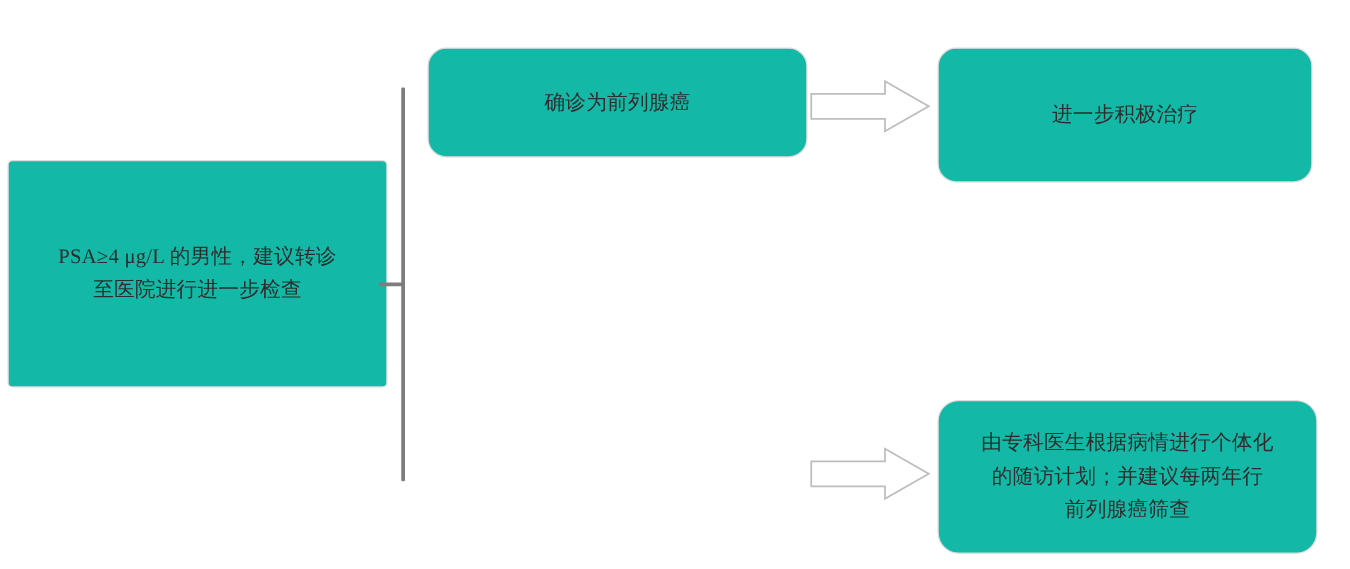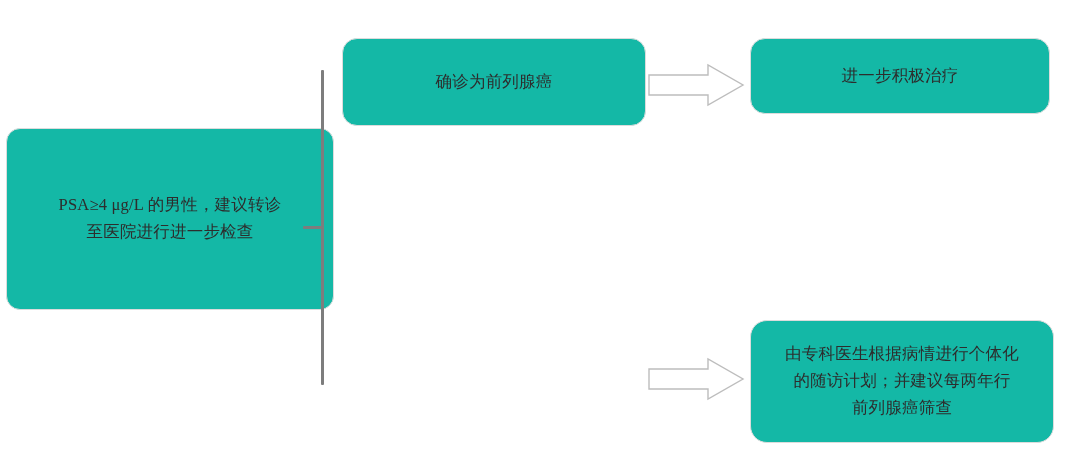--- a/index.html
+++ b/index.html
@@ -40,34 +40,34 @@
 
   .node .txt {
     display: block;
     width: 100%;
     white-space: pre-line;
   }
 
   
   #node-psa {
     left: 6px;  top: 128px;
-    width: 328px; height: 182px;
-    border-radius: 14px;
+    width: 304px; height: 182px;
+    border-radius: 4px;
     padding: 0 16px;
   }
 
   #node-confirmed {
     left: 342px; top: 38px;
     width: 304px; height: 88px;
     border-radius: 15px;
   }
 
   #node-treatment {
     left: 750px; top: 38px;
-    width: 300px; height: 76px;
+    width: 300px; height: 108px;
     border-radius: 15px;
   }
 
   #node-not-confirmed {
     left: 342px; top: 341px;
     width: 304px; height: 81px;
     border-radius: 15px;
   }
 
   #node-followup {

